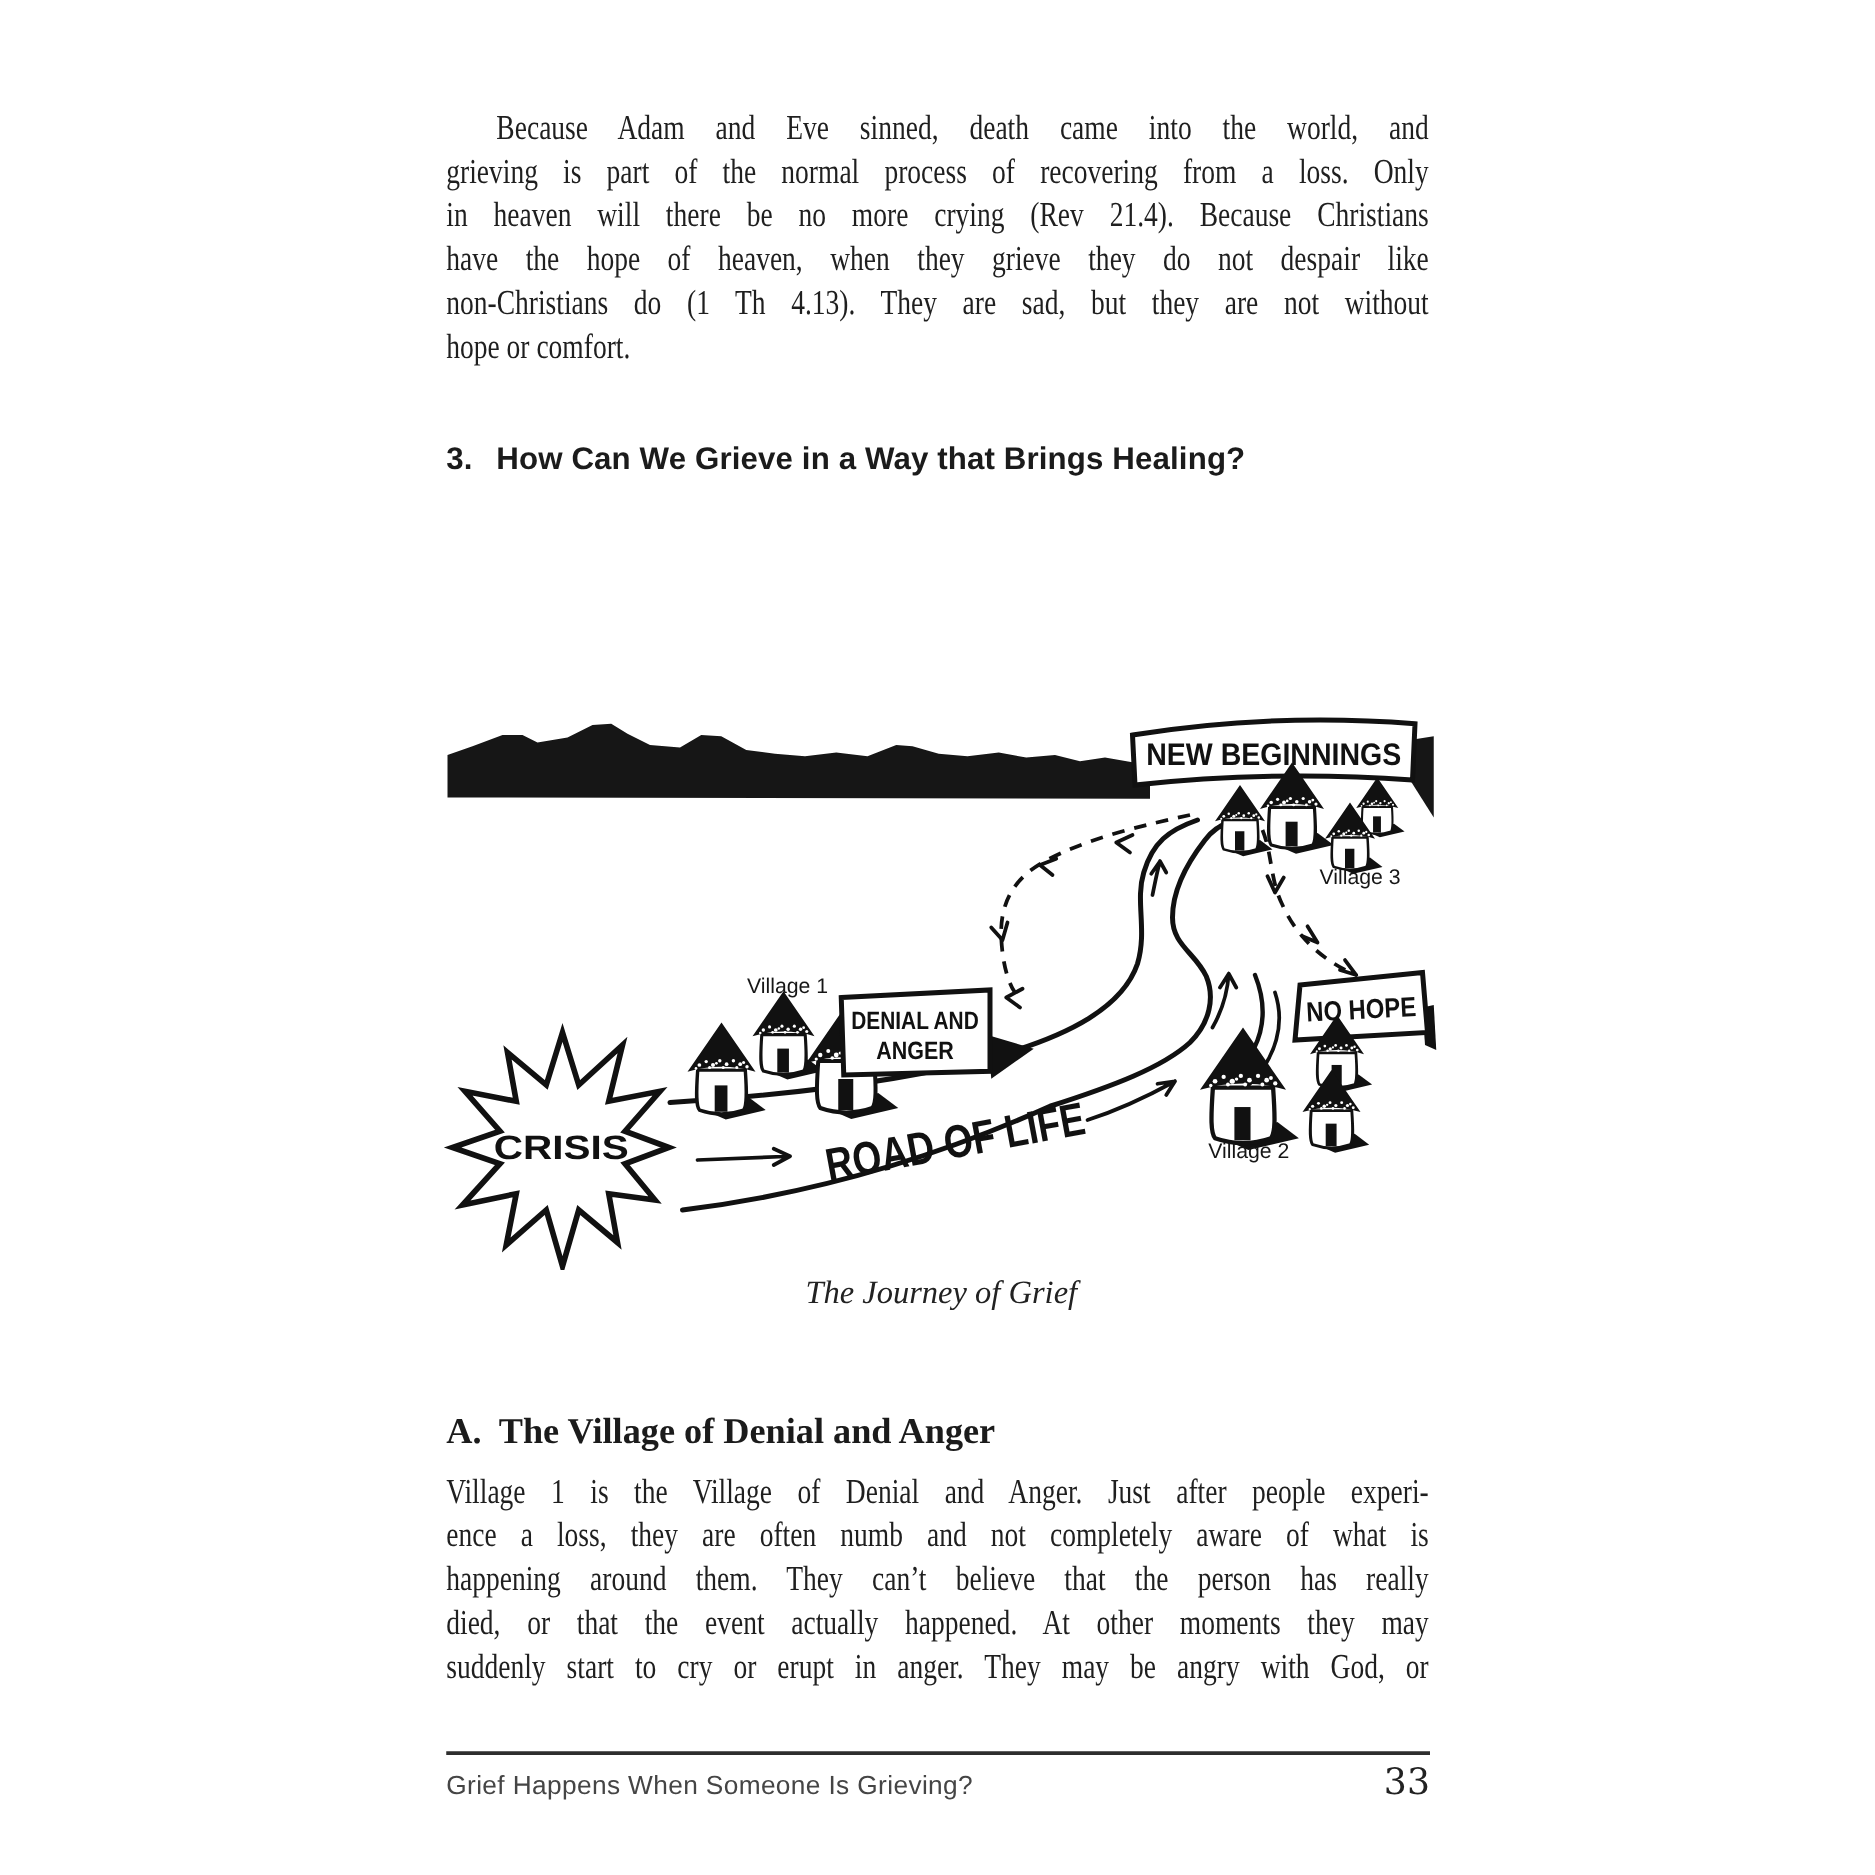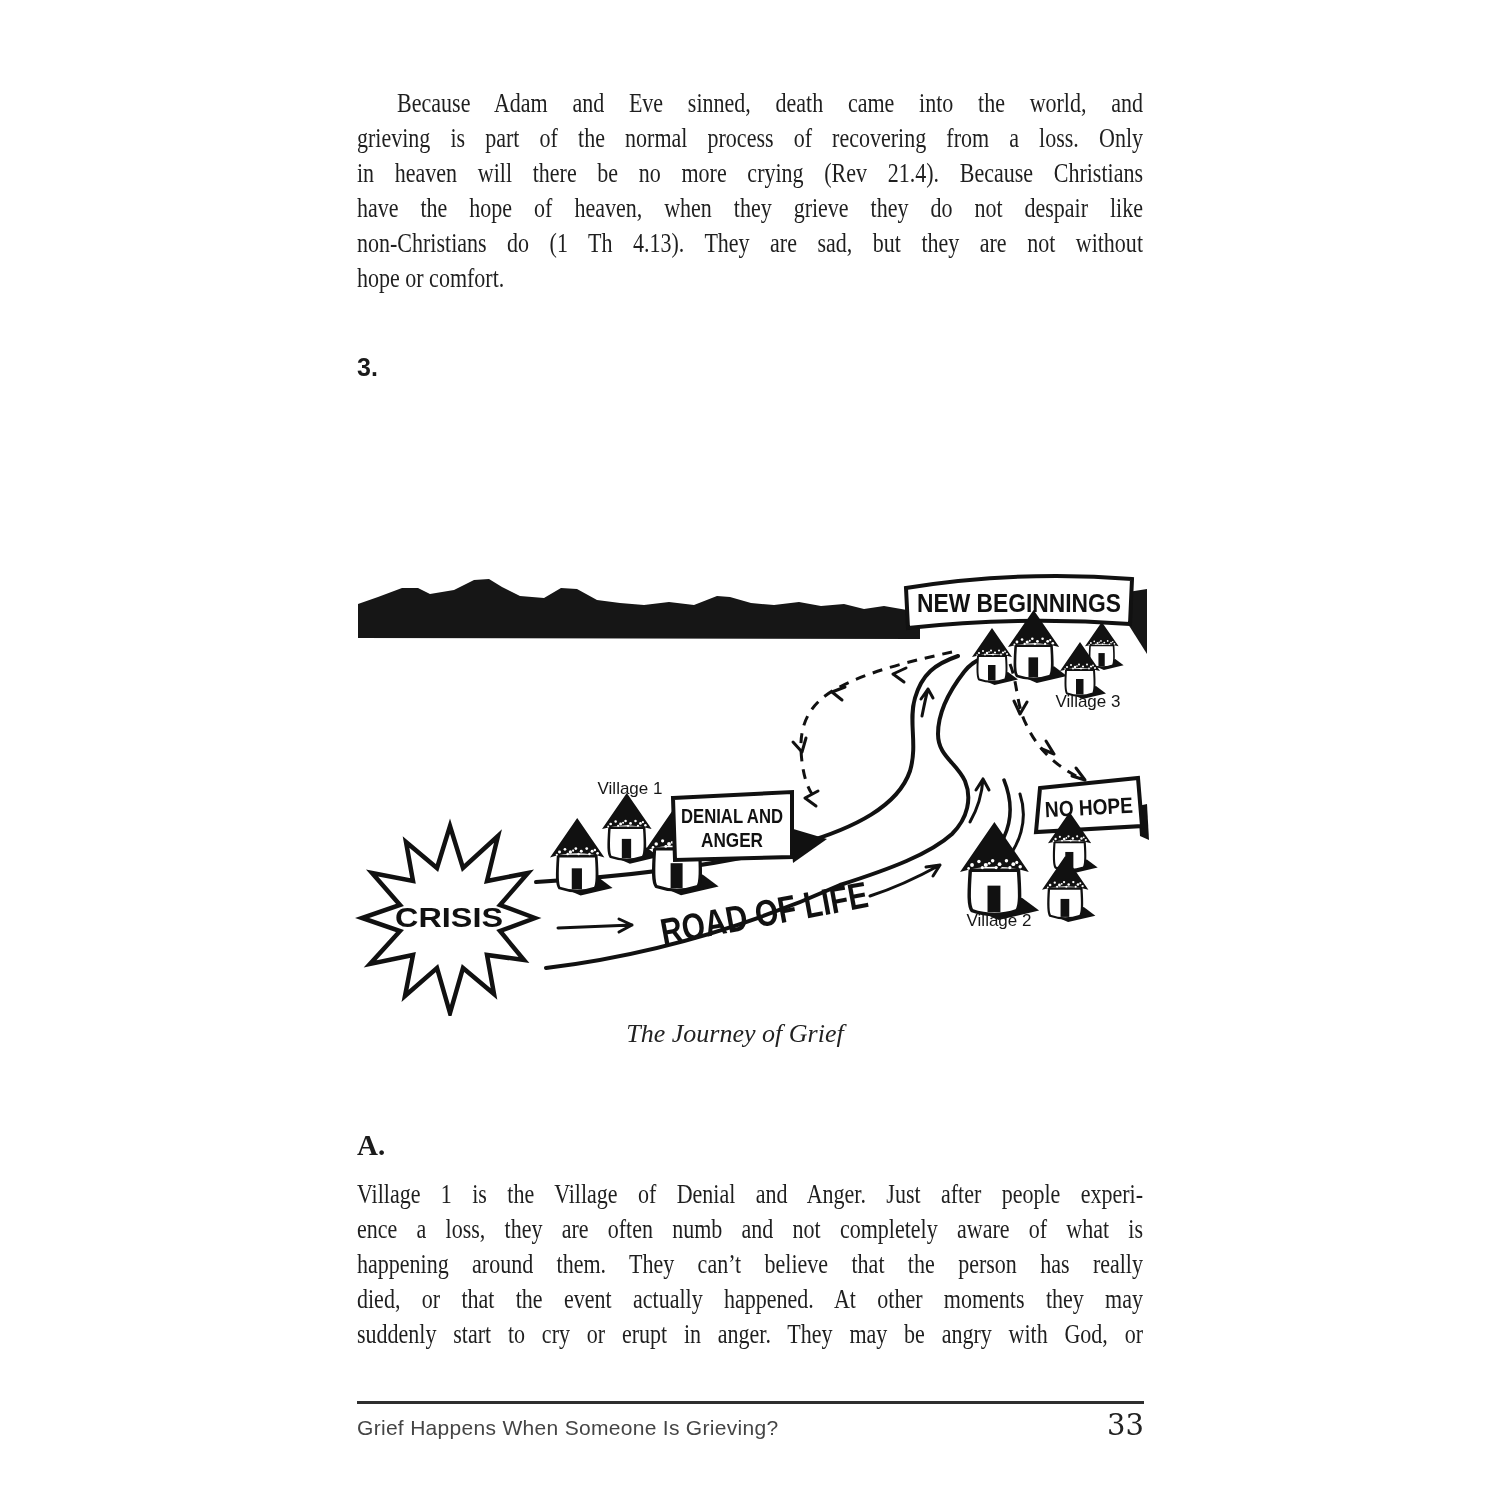--- a/index.html
+++ b/index.html
@@ -9,21 +9,21 @@
   .condense{width:1000px;transform:scaleX(0.786);transform-origin:0 0;font-size:28px;color:#1f1f1f}
   .jline{height:35px;line-height:35px;text-align:justify;text-align-last:justify;overflow:hidden;white-space:nowrap0}
   .jline{white-space:normal}
   .jleft{text-align:left;text-align-last:left}
   .indent{padding-left:51px}
   .h-sans{font-family:"Liberation Sans","DejaVu Sans",sans-serif;font-weight:bold;font-size:25px;
           letter-spacing:0.1px;display:flex;color:#1b1b1b}
   .h-sans .num{width:40px;flex:none}
   .h-serif{font-weight:bold;font-size:29px;display:flex;color:#1b1b1b}
   .h-serif .num{width:42px;flex:none}
-  .caption{position:absolute;left:342px;width:786px;text-align:center;font-style:italic;
+  .caption{position:absolute;left:360px;width:786px;text-align:center;font-style:italic;
            font-size:26px;color:#222}
   .rule{position:absolute;left:357px;width:787px;height:3px;background:#2e2e2e}
   .footer{position:absolute;left:357px;width:787px;display:flex;justify-content:space-between;align-items:baseline}
   .ftitle{font-family:"Liberation Sans","DejaVu Sans",sans-serif;font-size:21px;color:#454545;letter-spacing:0.3px}
   .fnum{font-family:"DejaVu Serif",serif;font-size:29px;color:#222}
   .fig{position:absolute;left:350px;top:566px}
   .st{font-family:"Liberation Sans","DejaVu Sans",sans-serif;font-weight:bold;fill:#111}
   .vl{font-family:"Liberation Sans","DejaVu Sans",sans-serif;font-size:17px;fill:#161616}
 </style>
 </head>
@@ -37,20 +37,21 @@
       <div class="jline">grieving is part of the normal process of recovering from a loss. Only</div>
       <div class="jline">in heaven will there be no more crying (Rev 21.4). Because Christians</div>
       <div class="jline">have the hope of heaven, when they grieve they do not despair like</div>
       <div class="jline">non-Christians do (1 Th 4.13). They are sad, but they are not without</div>
       <div class="jline jleft">hope or comfort.</div>
     </div>
   </div>
 
   <div class="col h-sans" style="top:353px">
     <span class="num">3.</span>
+    <span>How Can We Grieve in a Way that Brings Healing?</span>
   </div>
 
 
   <svg class="fig" width="800" height="450" viewBox="0 0 800 450">
     <defs>
       <g id="hut">
         <path d="M22,104 L72,88 L92,103 L45,114 Z" fill="#111"></path>
         <path d="M12,56 C10,85 10,98 14,103 Q40,112 66,103 C70,98 70,85 68,56 Z" fill="#fff" stroke="#111" stroke-width="4"></path>
         <rect x="32" y="74" width="15" height="31" fill="#111"></rect>
         <path d="M40,0 L0,58 Q40,46 80,58 Z" fill="#111"></path>
@@ -163,20 +164,21 @@
       <text class="st" x="99" y="361" font-size="27" text-anchor="middle" textLength="108" lengthAdjust="spacingAndGlyphs">CRISIS</text>
     </g>
 
     <text class="st" x="415" y="360" font-size="37" text-anchor="middle" textLength="210" lengthAdjust="spacingAndGlyphs" transform="rotate(-10.5 415 352)">ROAD OF LIFE</text>
   </svg>
 
   <div class="caption" style="top:1019px">The Journey of Grief</div>
 
   <div class="col h-serif" style="top:1129px">
     <span class="num">A.</span>
+    <span>The Village of Denial and Anger</span>
   </div>
 
   <div class="col" style="top:1176px">
     <div class="condense">
       <div class="jline">Village 1 is the Village of Denial and Anger. Just after people experi-</div>
       <div class="jline">ence a loss, they are often numb and not completely aware of what is</div>
       <div class="jline">happening around them. They can’t believe that the person has really</div>
       <div class="jline">died, or that the event actually happened. At other moments they may</div>
       <div class="jline">suddenly start to cry or erupt in anger. They may be angry with God, or</div>
     </div>

